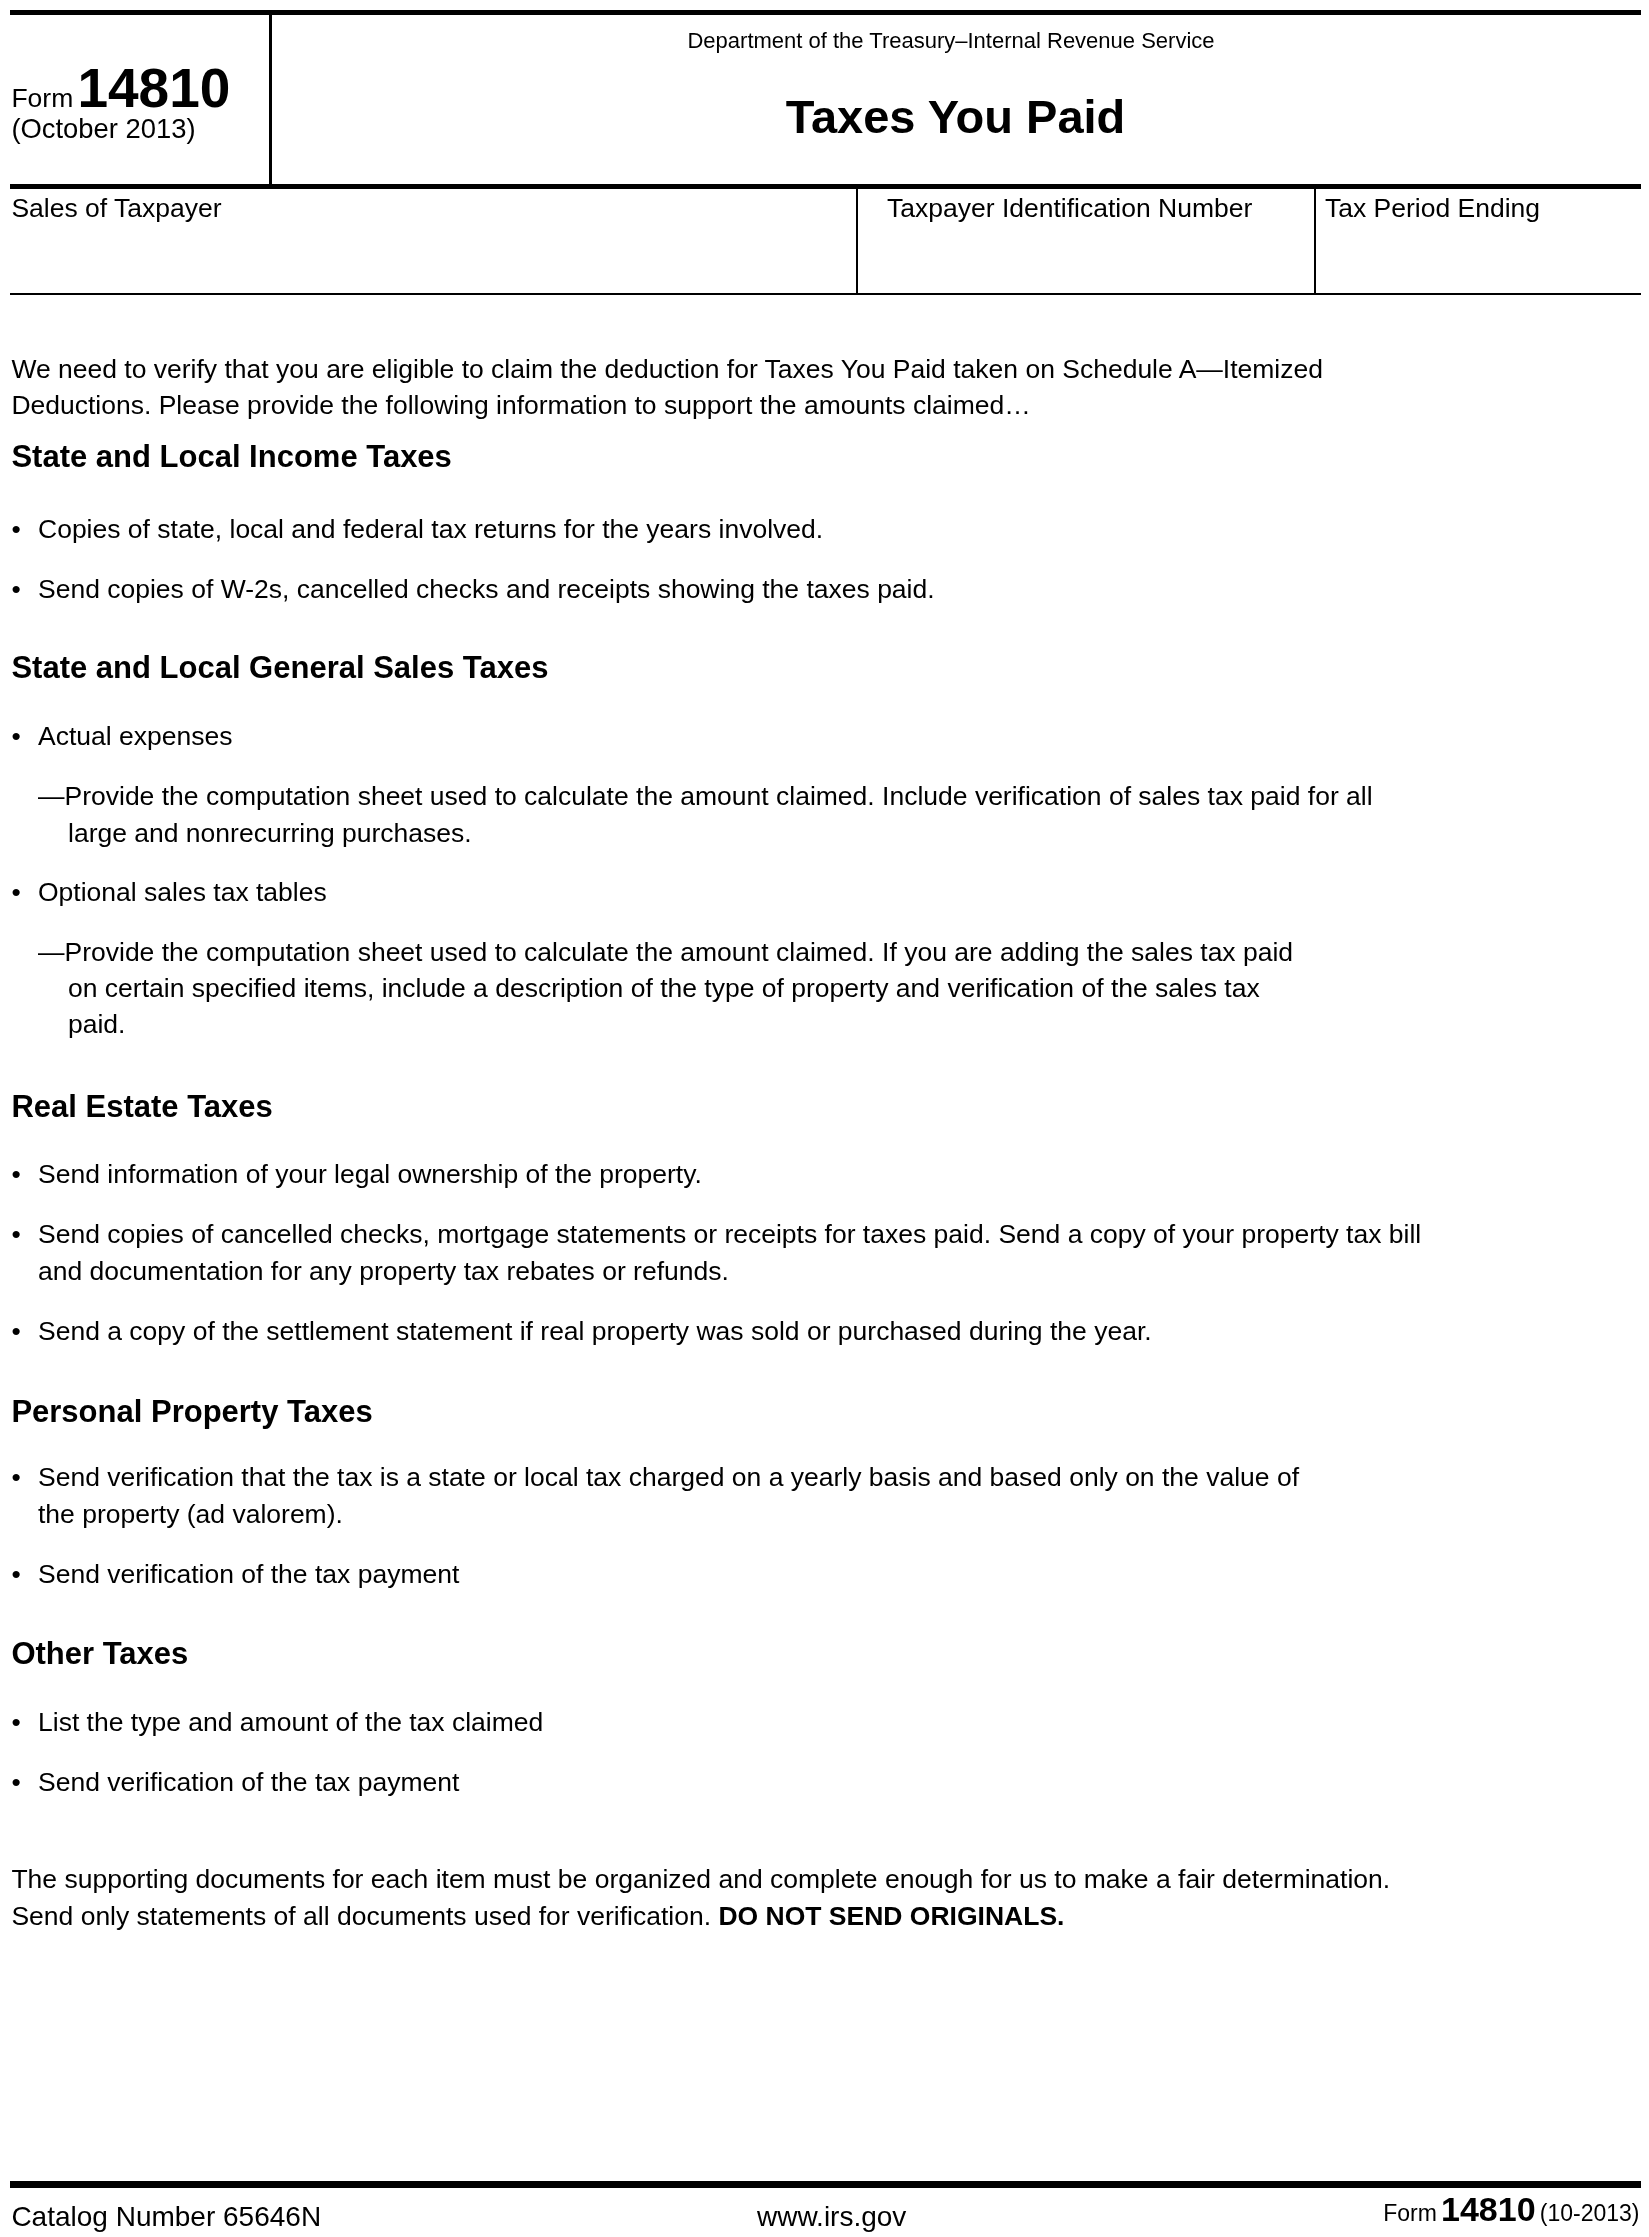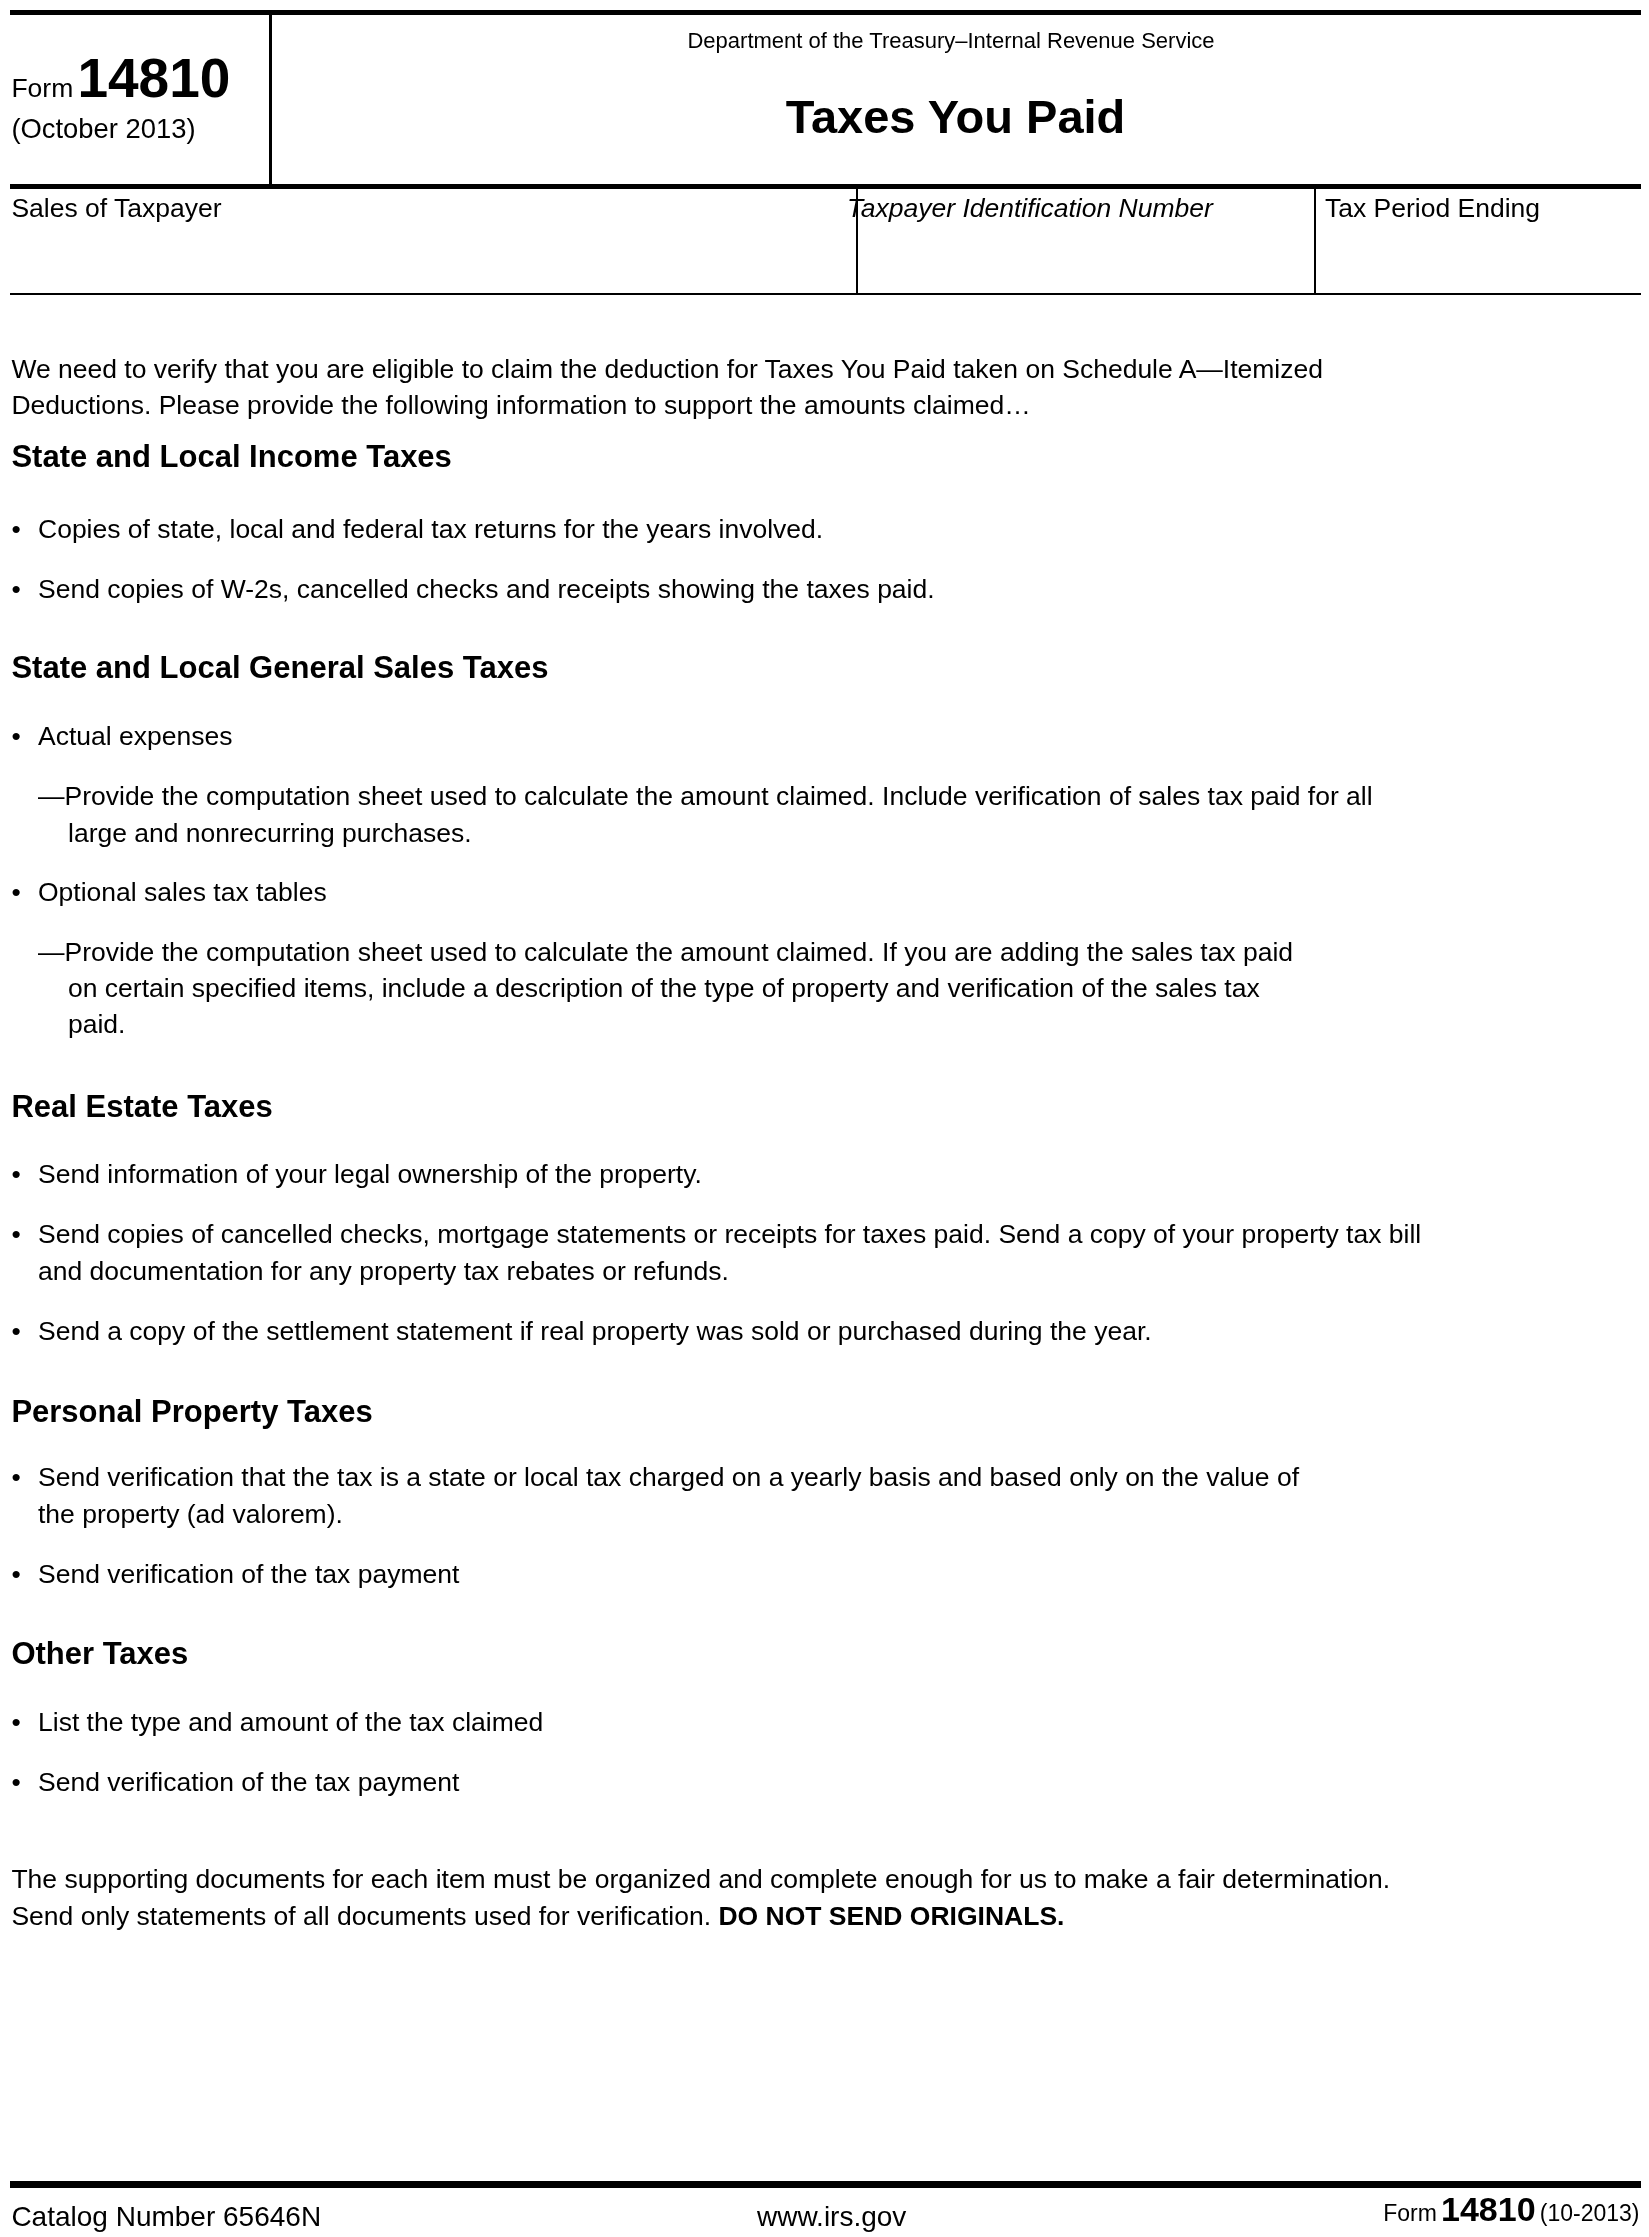--- a/index.html
+++ b/index.html
@@ -30,36 +30,36 @@
     .foot { font-size: 28px; }
     .foot-num { font-size: 34px; font-weight: bold; }
     .foot-form { font-size: 23px; }
   </style>
 </head>
 <body>
 
 <div class="rule" style="left:9.5px; top:9.5px; width:1631px; height:5.7px;"></div>
 <div class="vrule" style="left:269px; top:15px; width:2.8px; height:170px;"></div>
 
-<div class="abs" style="left:11.4px; top:46px;text-align:right;">
+<div class="abs" style="left:11.4px; top:56px;text-align:right;">
   <span class="form-word">Form</span>
   <span class="form-num">14810</span>
 </div>
 <div class="abs revision" style="left:11.4px; top:113px;">(October 2013)</div>
 
 <div class="abs agency" style="left:667px; top:28px; width:568px; text-align:center;">Department of the Treasury–Internal Revenue Service</div>
 <div class="abs title" style="left:719px; top:89px; width:473px; text-align:center;">Taxes You Paid</div>
 
 <div class="rule" style="left:9.5px; top:184px; width:1631px; height:4.7px;"></div>
 
 <div class="abs field-label" style="left:11.4px; top:193px;">Sales of Taxpayer</div>
 <div class="abs" style="left:9.5px; top:227px; width:844px; height:64px;"></div>
 
 <div class="vrule" style="left:856px; top:188px; width:1.9px; height:106px;"></div>
-<div class="abs field-label" style="left:847px; top:193px;font-style:italic;">Taxpayer Identification Number</div>
+<div class="abs field-label" style="left:887px; top:193px;">Taxpayer Identification Number</div>
 <div class="abs" style="left:859px; top:227px; width:452px; height:64px;"></div>
 
 <div class="vrule" style="left:1314px; top:188px; width:1.9px; height:106px;"></div>
 <div class="abs field-label" style="left:1325px; top:193px;">Tax Period Ending</div>
 <div class="abs" style="left:1316px; top:227px; width:322px; height:64px;"></div>
 
 <div class="rule" style="left:9.5px; top:293px; width:1631px; height:1.9px;"></div>
 
 <div class="abs para" style="left:11.4px; top:326px;">We need to verify that you are eligible to claim the deduction for Taxes You Paid taken on Schedule A—Itemized</div>
 <div class="abs para" style="left:11.4px; top:362px;">Deductions. Please provide the following information to support the amounts claimed…</div>

